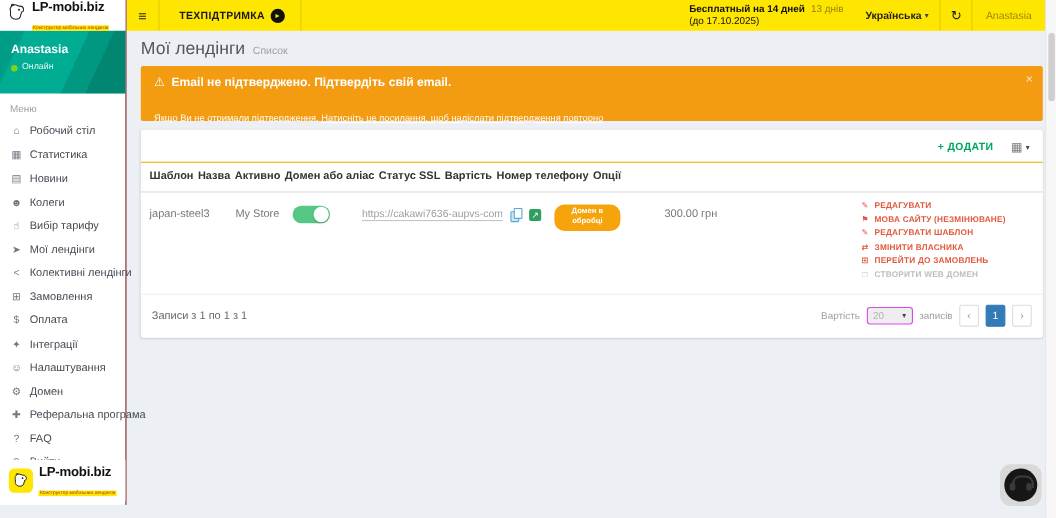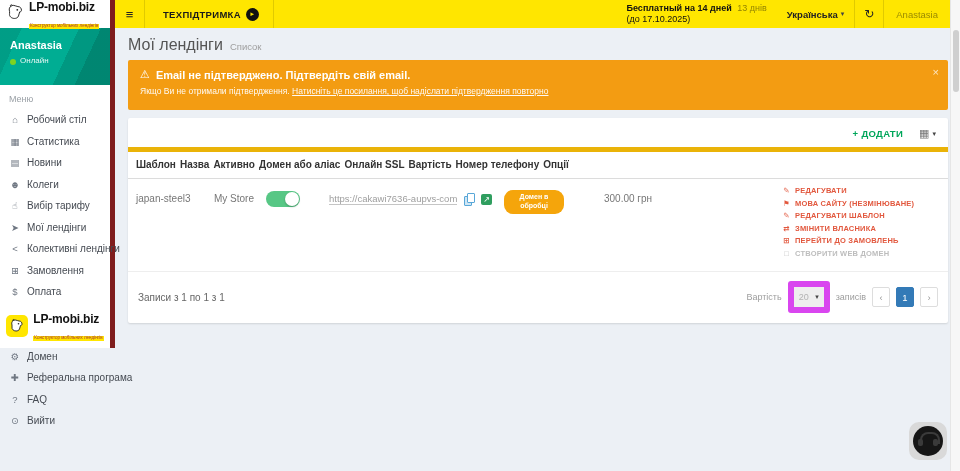--- a/index.html
+++ b/index.html
@@ -5,21 +5,21 @@
   * { margin:0; padding:0; box-sizing:border-box; }
   html,body { width:960px; height:471px; }
   body {
     position:relative; overflow:hidden;
     background:#ecf0f5;
     font-family:"Liberation Sans","DejaVu Sans",sans-serif;
     color:#444;
   }
 
   
-  .sidebar { position:absolute; left:0; top:0; width:115px; height:348px; background:#fff; border-right:5px solid #7f1d1d; z-index:5; }
+  .sidebar { position:absolute; left:0; top:0; width:115px; height:459px; background:#fff; border-right:1px solid #7f1d1d; z-index:5; }
   .logo-box { height:28px; display:flex; align-items:center; gap:4px; padding:0 4px 0 6px; background:#fff; }
   .logo-text { line-height:1; }
   .logo-name { font-size:12px; font-weight:bold; color:#111; letter-spacing:-0.2px; }
   .logo-tagline { font-size:4.5px; color:#a33; background:#ffe600; padding:0 1px; display:inline-block; margin-top:1px; }
   .profile { height:57px; padding:11px 10px 0;
     background:
       linear-gradient(295deg, rgba(0,0,0,0.12) 0 26%, rgba(0,0,0,0) 26%),
       linear-gradient(115deg, rgba(0,0,0,0.09) 16%, rgba(0,0,0,0) 16% 58%, rgba(0,0,0,0.12) 58%),
       #00ad93;
     color:#fff; }
@@ -47,31 +47,31 @@
   .topbar-user { padding:0 12px; font-size:9.5px; color:rgba(0,0,0,0.42); height:28px; display:flex; align-items:center; cursor:pointer; }
 
   
   .main { position:absolute; left:115px; top:28px; right:10px; bottom:0; }
   .page-head { margin:8px 0 0 13px; display:flex; align-items:baseline; gap:7px; }
   .page-title { font-size:16px; color:#555; font-weight:normal; }
   .page-sub { font-size:9.5px; color:#9e9e9e; }
 
   .alert { position:relative; margin:6px 2px 0 13px; height:50px; background:#f39c12; border-radius:2px; padding:8px 12px; color:#fff; }
   .alert-title { font-size:11px; font-weight:bold; display:flex; align-items:center; gap:6px; }
-  .alert-line2 { margin-top:5px; font-size:8.5px; color:rgba(255,255,255,0.95); }
+  .alert-line2 { margin-top:21px; font-size:8.5px; color:rgba(255,255,255,0.95); }
   .alert-link { text-decoration:underline; cursor:pointer; }
   .alert-close { position:absolute; right:9px; top:6px; font-size:11px; color:rgba(255,255,255,0.75); cursor:pointer; }
 
   .card { margin:8px 2px 0 13px; background:#fff; box-shadow:0 1px 2px rgba(0,0,0,0.12); border-radius:2px; }
   .card-toolbar { display:flex; justify-content:flex-end; align-items:center; gap:16px; padding:9px 12px 7px; }
   .add-btn { display:flex; align-items:center; gap:3px; font-size:9.5px; font-weight:bold; color:#00a65a; letter-spacing:0.3px; cursor:pointer; }
   .cols-btn { display:flex; align-items:center; gap:3px; cursor:pointer; color:#777; }
   .cols-btn .grid { font-size:11px; }
 
-  .thead { display:flex; padding:0 8px; border-top:5px solid #eab308; border-bottom:1px solid #dcdcdc; }
+  .thead { display:flex; padding:0 8px; border-top:1px solid #eab308; border-bottom:1px solid #dcdcdc; }
   .th { font-size:10px; font-weight:bold; color:#333; padding:7px 4px 8px 0; cursor:pointer; }
   .trow { display:flex; padding:0 8px 10px; border-bottom:1px solid #eee; }
   .td { padding:14px 4px 0 0; font-size:10px; color:#777; }
   .c1 { width:70px; } .c2 { width:60px;text-align:center; } .c3 { width:63px; }
   .c4 { width:175px; } .c5 { width:100px; } .c6 { width:72px; }
   .c7 { width:106px; } .c8 { flex:1; }
 
   .toggle { width:34px; height:16px; border-radius:9px; background:#57c785; position:relative; cursor:pointer; margin-top:-2px; }
   .toggle::after { content:""; position:absolute; right:1px; top:1px; width:14px; height:14px; border-radius:50%; background:#fff; box-shadow:0 1px 2px rgba(0,0,0,0.25); }
 
@@ -86,21 +86,21 @@
 
   .opts { padding-top:7px; }
   .opt { display:flex; align-items:center; gap:4px; font-size:7.5px; font-weight:bold; color:#e2583e; letter-spacing:0.2px; margin-bottom:3.5px; cursor:pointer; }
   .opt-icon { font-size:7.5px; width:9px; text-align:center; }
   .opt.disabled { color:#bdbdbd; cursor:default; }
 
   .tfoot { display:flex; justify-content:space-between; align-items:center; padding:9px 10px 10px; }
   .records-info { font-size:10px; color:#666; }
   .pager { display:flex; align-items:center; gap:6px; }
   .pager-label { font-size:9px; color:#9e9e9e; }
-  .page-size { width:42px; height:32px; border:6px solid #d946ef; border-radius:3px; background:#eee; display:flex; align-items:center; justify-content:space-between; padding:0 5px; font-size:9px; color:#b3b3b3; cursor:pointer; }
+  .page-size { width:42px; height:16px; border:1px solid #d946ef; border-radius:3px; background:#eee; display:flex; align-items:center; justify-content:space-between; padding:0 5px; font-size:9px; color:#b3b3b3; cursor:pointer; }
   .pg-btn { min-width:18px; height:20px; border:1px solid #ddd; background:#fff; color:#999; font-size:9.5px; display:flex; align-items:center; justify-content:center; padding:0 5px; cursor:pointer; border-radius:2px; }
   .pg-btn.active { background:#337ab7; border-color:#337ab7; color:#fff; }
 
   
   .scrollbar { position:absolute; right:0; top:0; width:10px; height:471px; background:#f7f7f7; border-left:1px solid #e6e6e6; z-index:10; }
   .scroll-thumb { position:absolute; left:2px; top:30px; width:6px; height:62px; border-radius:3px; background:#cfcfcf; cursor:pointer; }
 
   .chat-widget { position:absolute; right:13px; bottom:11px; width:38px; height:38px; border-radius:10px; background:#d9d9d9; display:flex; align-items:center; justify-content:center; cursor:pointer; z-index:9; }
   .chat-circle { width:30px; height:30px; border-radius:50%; background:#161616; position:relative; }
   .chat-circle::before { content:""; position:absolute; left:7px; top:6px; width:16px; height:10px; border:2.5px solid #3a3a3a; border-bottom:none; border-radius:8px 8px 0 0; }
@@ -265,21 +265,21 @@
         <span class="caret">▾</span>
       </div>
     </div>
 
     <div class="thead">
 
     <div class="th">Шаблон</div>
         <div class="th">Назва</div>
         <div class="th">Активно</div>
         <div class="th">Домен або аліас</div>
-        <div class="th">Онлайн SSL</div>
+        <div class="th">Статус SSL</div>
         <div class="th">Вартість</div>
         <div class="th">Номер телефону</div>
         <div class="th">Опції</div>
       </div>
 
     <div class="trow">
       <div class="td c1">japan-steel3</div>
       <div class="td c2">My Store</div>
       <div class="td c3">
           <div class="toggle"></div>

